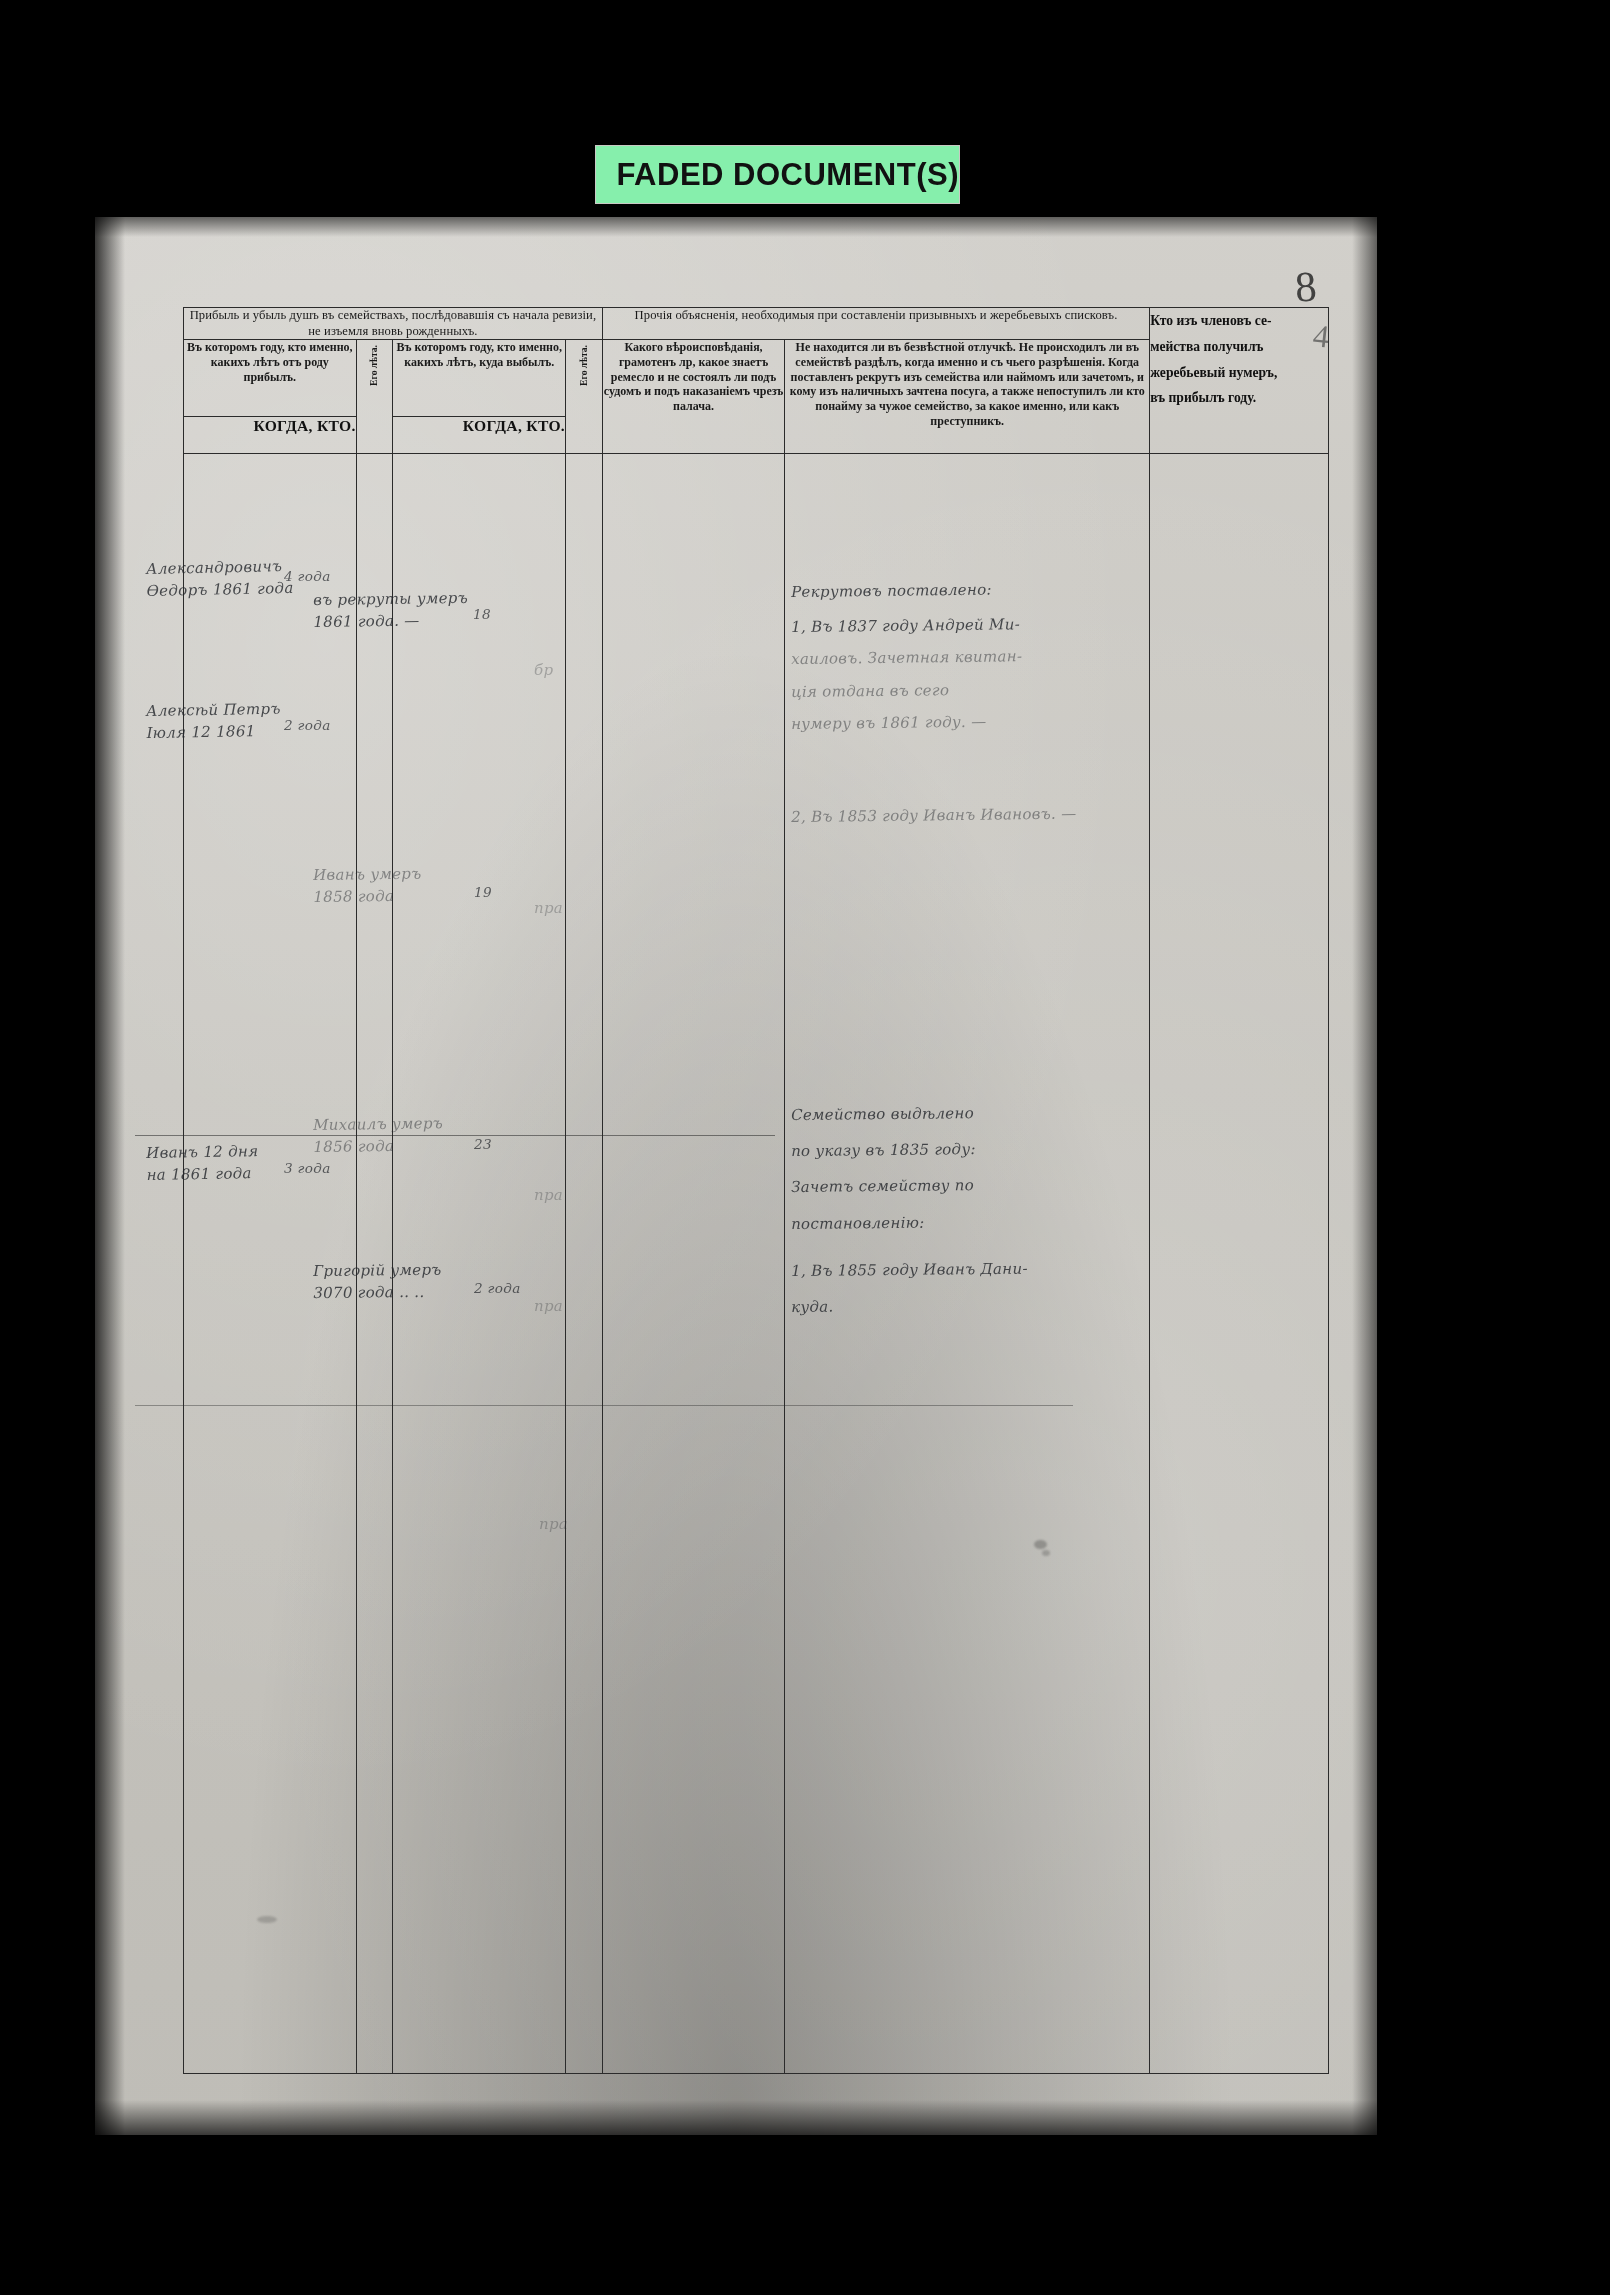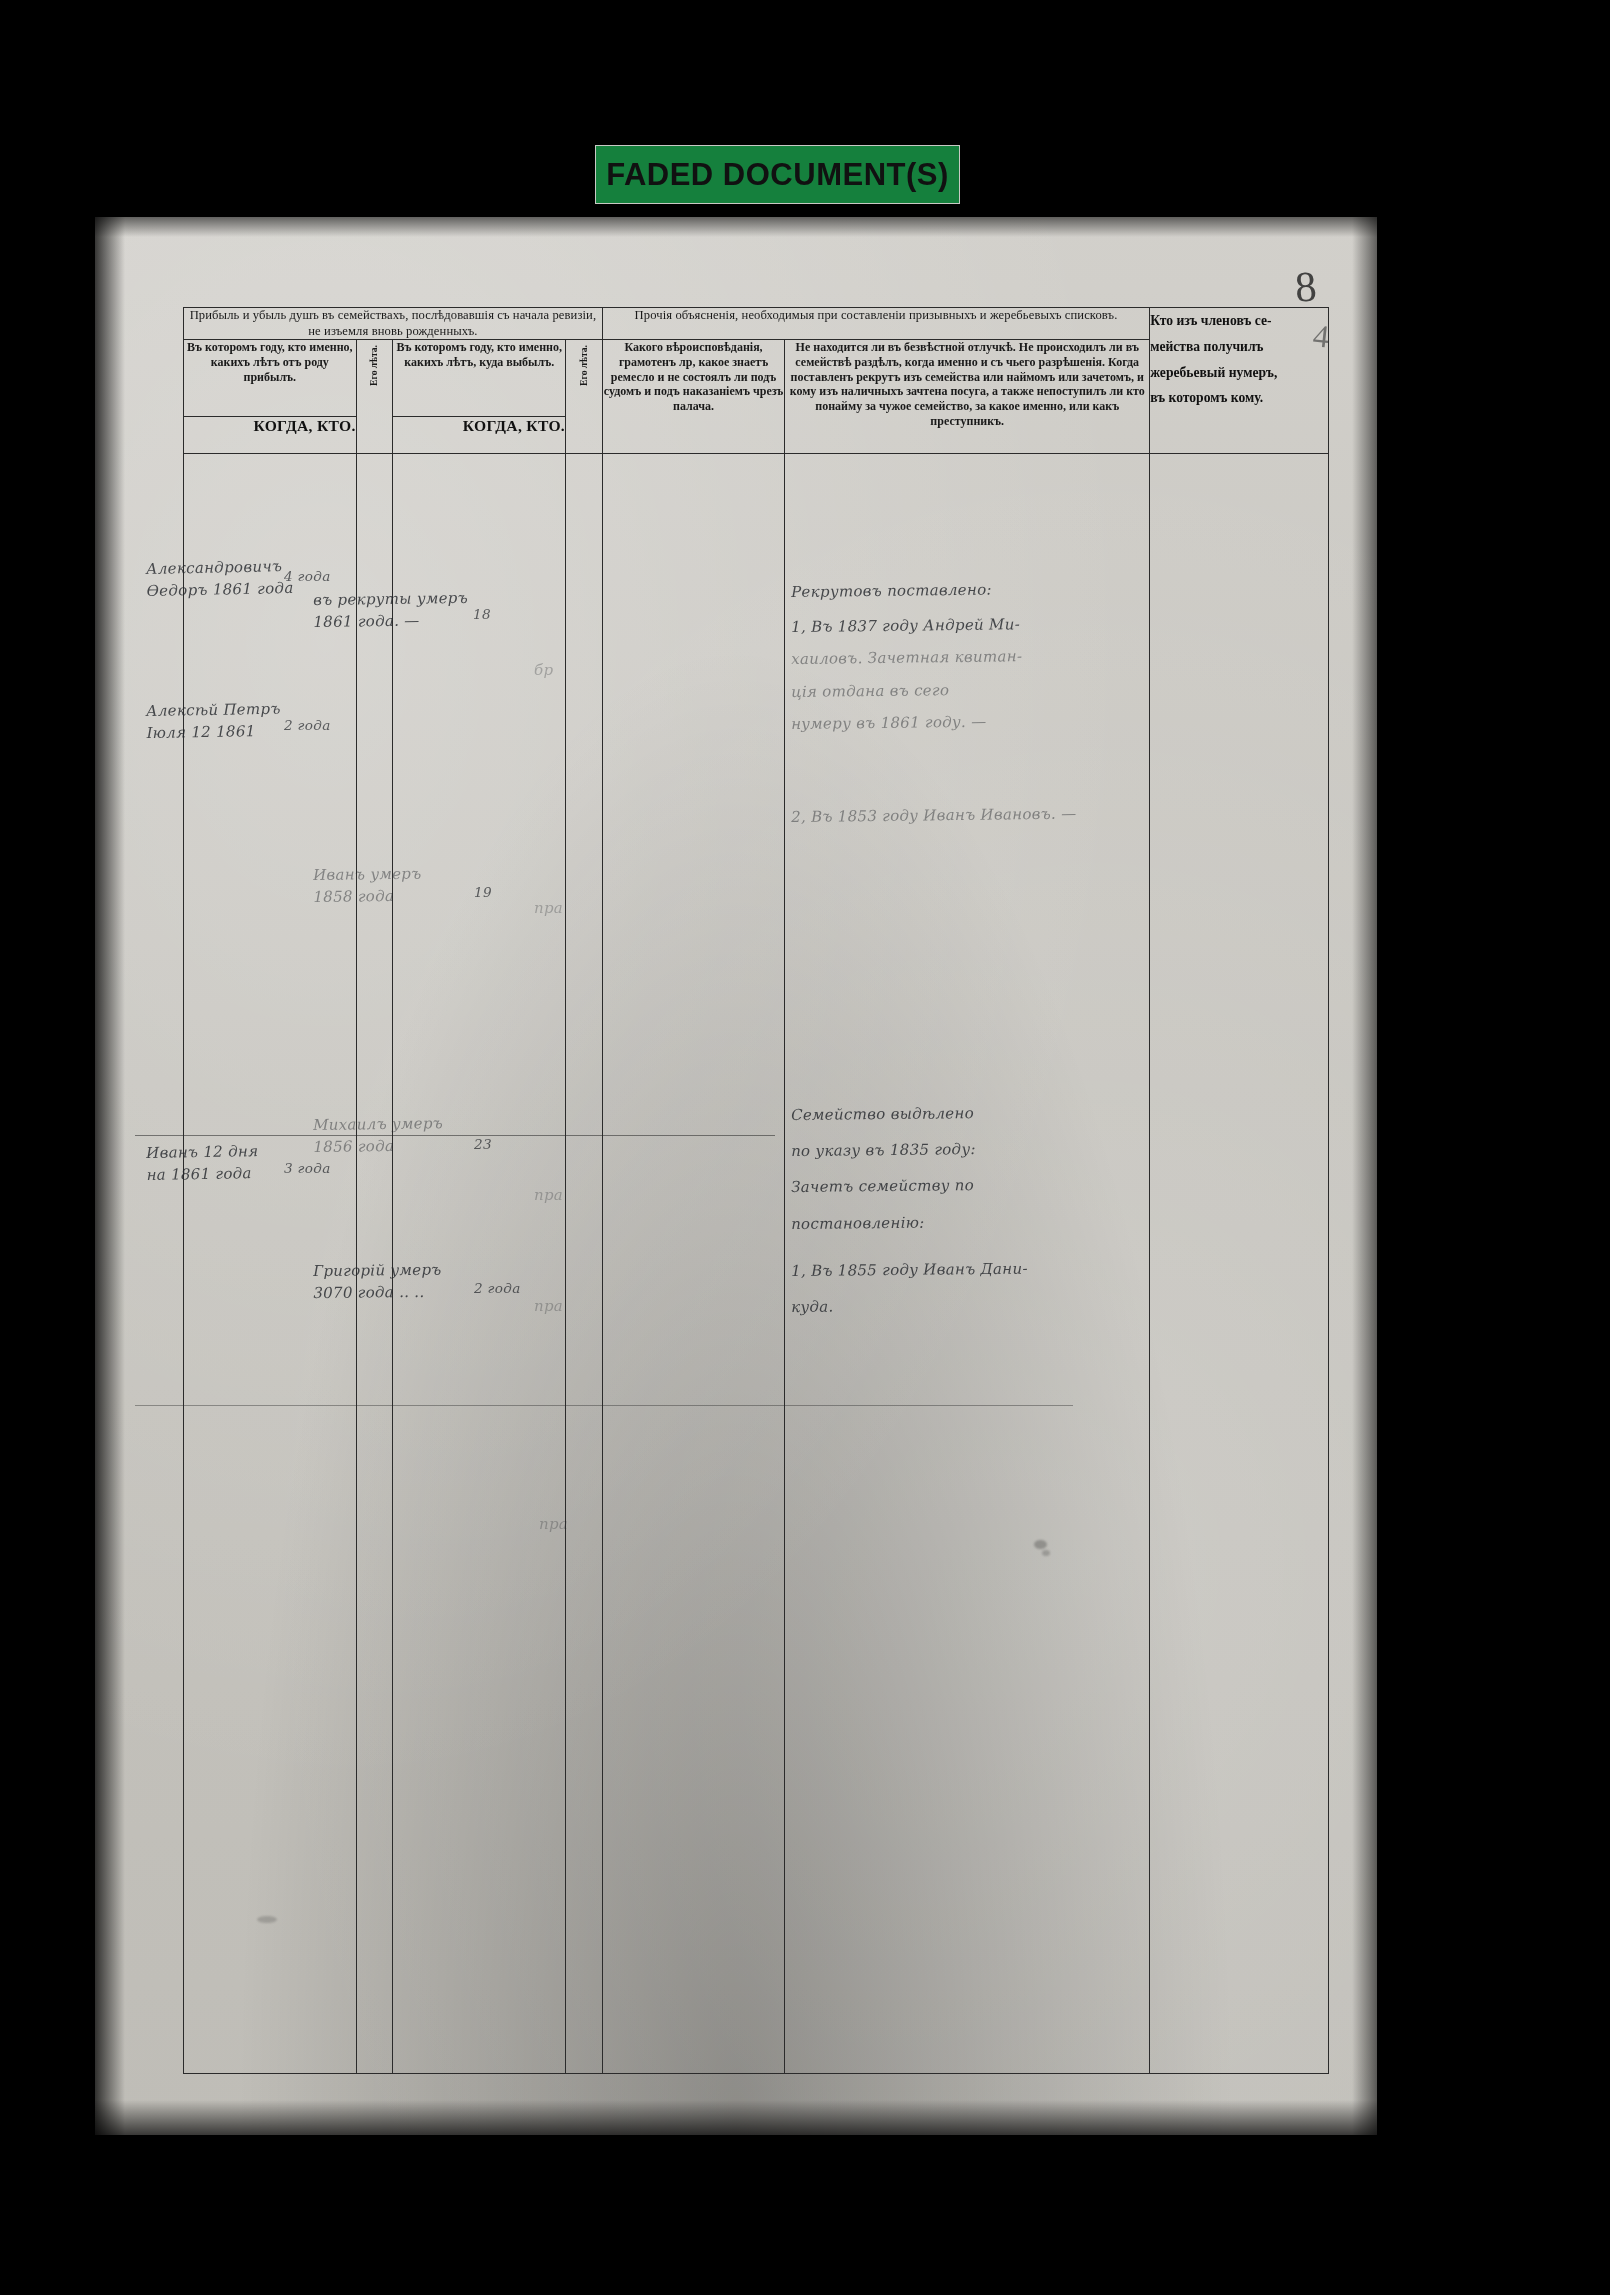--- a/index.html
+++ b/index.html
@@ -15,25 +15,25 @@
     overflow: hidden;
   }
 
   
   #banner {
     position: absolute;
     left: 595px;
     top: 145px;
     width: 363px;
     height: 57px;
-    background: #15803d;
+    background: #86efac;
     border: 1.5px solid #c9c9c4;
     display: flex;
     align-items: center;
-    justify-content: center;
+    justify-content: flex-end;
     box-shadow: 0 2px 5px rgba(0,0,0,0.6);
   }
   #banner span {
     font-family: "Liberation Sans", sans-serif;
     font-weight: bold;
     font-size: 31px;
     letter-spacing: 0.5px;
     color: #111;
   }
 
@@ -229,21 +229,21 @@
         <col style="width:146px">
       </colgroup>
       <thead>
         <tr>
           <th colspan="4" class="hdr-group">Прибыль и убыль душъ въ семействахъ, послѣдовавшія съ начала ревизіи, не изъемля вновь рожденныхъ.</th>
           <th colspan="2" class="hdr-group">Прочія объясненія, необходимыя при составленіи призывныхъ и жеребьевыхъ списковъ.</th>
           <th rowspan="3" class="hdr-right">
             <div>Кто изъ членовъ се-</div>
             <div>мейства получилъ</div>
             <div>жеребьевый нумеръ,</div>
-            <div>въ которомъ кому.</div>
+            <div>въ прибылъ году.</div>
           </th>
         </tr>
         <tr>
           <th class="hdr-sub" style="height:76px">Въ которомъ году, кто именно, какихъ лѣтъ отъ роду прибылъ.</th>
           <th rowspan="2" class="hdr-vert">
             <span class="vert-inner">Его лѣта.</span>
           </th>
           <th class="hdr-sub">Въ которомъ году, кто именно, какихъ лѣтъ, куда выбылъ.</th>
           <th rowspan="2" class="hdr-vert">
             <span class="vert-inner">Его лѣта.</span>

